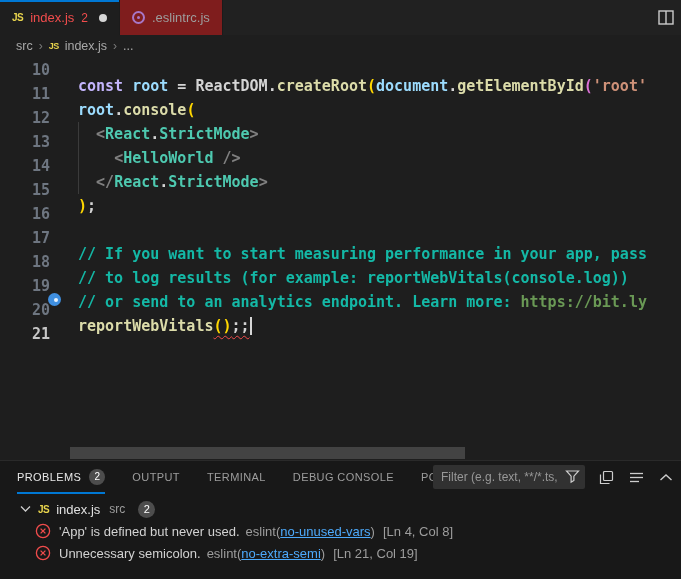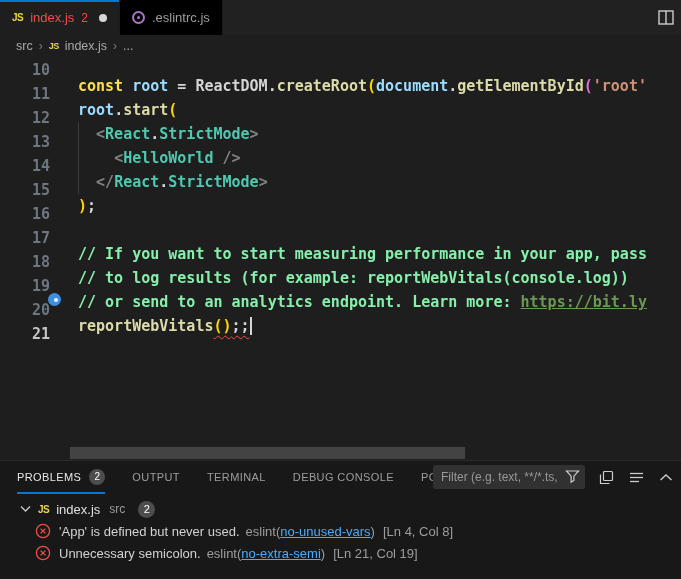--- a/index.html
+++ b/index.html
@@ -6,21 +6,21 @@
   html,body { width:681px; height:579px; overflow:hidden; background:#181818;
     font-family:"Liberation Sans", sans-serif; }
   .app { width:681px; height:579px; display:flex; flex-direction:column;justify-content:flex-end; }
 
   
   .tabbar { height:35px; background:#212121; display:flex; align-items:stretch; flex:none; }
   .tab { display:flex; align-items:center; gap:7px; padding:0 12px; font-size:13px;
     color:#9d9d9d; position:relative; border-right:1px solid #1b1b1b; cursor:pointer; }
   .tab.active { background:#1e1e1e; }
   .tab.active::before { content:""; position:absolute; top:0; left:0; right:0; height:2px; background:#0078d4; }
-  .tab.inactive { background:#000000; }
+  .tab.inactive { background:#7f1d1d; }
   .js-icon { color:#e8d44d; font-weight:bold; font-size:10px; letter-spacing:-0.5px; }
   .tab-label.error { color:#f14c4c; }
   .tab-badge { color:#f14c4c; font-size:12px; }
   .dirty-dot { width:8px; height:8px; border-radius:50%; background:#d6d6d6; margin-left:4px; }
   .eslint-icon { width:13px; height:13px; border:2px solid #a877c8; border-radius:50%;
     display:flex; align-items:center; justify-content:center; }
   .eslint-icon::after { content:""; width:3px; height:3px; border-radius:50%; background:#a877c8; }
   .tabbar-fill { flex:1; }
   .split-icon { width:30px; display:flex; align-items:center; justify-content:center; cursor:pointer; }
 
@@ -33,31 +33,31 @@
   
   .editor { height:404px; background:#1e1e1e; position:relative; overflow:hidden; flex:none; }
   #lines { margin-top:-6px; font-family:"DejaVu Sans Mono", monospace; font-size:15px;
     font-weight:600; line-height:24px; }
   .row { height:24px; display:flex; position:relative; white-space:pre; }
   .ln { width:50px; text-align:right; color:#6e7681; flex:none;
     font-family:"DejaVu Sans Mono", monospace; font-weight:600;margin-top:8px; }
   .ln.active { color:#c6c6c6; }
   .codeline { padding-left:28px; position:relative; }
   .guide { position:absolute; left:78px; top:0; height:24px; border-left:1px solid #3b3b3b; }
-  .tk.kw  { color:#fde047;margin-top:34px; }
+  .tk.kw  { color:#c4b5fd;margin-top:34px; }
   .tk.var { color:#9cdcfe; }
   .tk.pln { color:#d4d4d4; }
   .tk.fn  { color:#dcdcaa; }
   .tk.cls { color:#4ec9b0; }
   .tk.tagp{ color:#808080; }
   .tk.str { color:#ce9178; }
-  .tk.cmt { color:#86efac; }
+  .tk.cmt { color:#14b8a6; }
   .tk.b1  { color:#ffd700; }
   .tk.b2  { color:#da70d6; }
-  .tk.cmtlink { color:#6a9955; text-decoration:underline; }
+  .tk.cmtlink { color:#6a9955; }
   .tk.sq { text-decoration-line:underline; text-decoration-style:wavy;
     text-decoration-color:#f14c4c; text-decoration-thickness:1px; text-underline-offset:4px; }
   .cursor { display:inline-block; width:2px; height:18px; background:#d7d7d7;
     vertical-align:middle; margin-bottom:2px; }
   .marker { position:absolute; left:48px; top:3px; width:13px; height:13px;
     background:#3f8fe0; border-radius:50%; display:flex; align-items:center; justify-content:center; }
   .marker-dot { width:4px; height:4px; border-radius:50%; background:#eaf3fb; margin-left:3px; }
   .hscroll { position:absolute; left:70px; bottom:1px; width:395px; height:12px; background:#434343; }
 
   
@@ -121,21 +121,21 @@
     <span class="js-icon">JS</span>
     <span>index.js</span>
     <span class="crumb-sep">›</span>
     <span>...</span>
   </div>
 
   <div class="editor">
     <div id="lines">
         <div class="row"><div class="ln">10</div><div class="codeline"></div></div>
         <div class="row"><div class="ln">11</div><div class="codeline"><span class="tk kw">const</span><span class="tk pln"> </span><span class="tk var">root</span><span class="tk pln"> = </span><span class="tk pln">ReactDOM</span><span class="tk pln">.</span><span class="tk fn">createRoot</span><span class="tk b1">(</span><span class="tk var">document</span><span class="tk pln">.</span><span class="tk fn">getElementById</span><span class="tk b2">(</span><span class="tk str">'root'</span></div></div>
-        <div class="row"><div class="ln">12</div><div class="codeline"><span class="tk var">root</span><span class="tk pln">.</span><span class="tk fn">start</span><span class="tk b1">(</span></div></div>
+        <div class="row"><div class="ln">12</div><div class="codeline"><span class="tk var">root</span><span class="tk pln">.</span><span class="tk fn">console</span><span class="tk b1">(</span></div></div>
         <div class="row"><div class="guide"></div><div class="ln">13</div><div class="codeline"><span class="tk pln">  </span><span class="tk tagp">&lt;</span><span class="tk cls">React</span><span class="tk pln">.</span><span class="tk cls">StrictMode</span><span class="tk tagp">&gt;</span></div></div>
         <div class="row"><div class="guide"></div><div class="ln">14</div><div class="codeline"><span class="tk pln">    </span><span class="tk tagp">&lt;</span><span class="tk cls">HelloWorld</span><span class="tk pln"> </span><span class="tk tagp">/&gt;</span></div></div>
         <div class="row"><div class="guide"></div><div class="ln">15</div><div class="codeline"><span class="tk pln">  </span><span class="tk tagp">&lt;/</span><span class="tk cls">React</span><span class="tk pln">.</span><span class="tk cls">StrictMode</span><span class="tk tagp">&gt;</span></div></div>
         <div class="row"><div class="ln">16</div><div class="codeline"><span class="tk b1">)</span><span class="tk pln">;</span></div></div>
         <div class="row"><div class="ln">17</div><div class="codeline"></div></div>
         <div class="row"><div class="ln">18</div><div class="codeline"><span class="tk cmt">// If you want to start measuring performance in your app, pass</span></div></div>
         <div class="row"><div class="ln">19</div><div class="codeline"><span class="tk cmt">// to log results (for example: reportWebVitals(console.log))</span></div></div>
         <div class="row"><div class="marker"><div class="marker-dot"></div></div><div class="ln">20</div><div class="codeline"><span class="tk cmt">// or send to an analytics endpoint. Learn more: </span><span class="tk cmtlink">https://bit.ly</span></div></div>
         <div class="row"><div class="ln active">21</div><div class="codeline"><span class="tk fn">reportWebVitals</span><span class="tk b1 sq">()</span><span class="tk pln sq">;;</span><span class="cursor"></span></div></div>
       </div>

